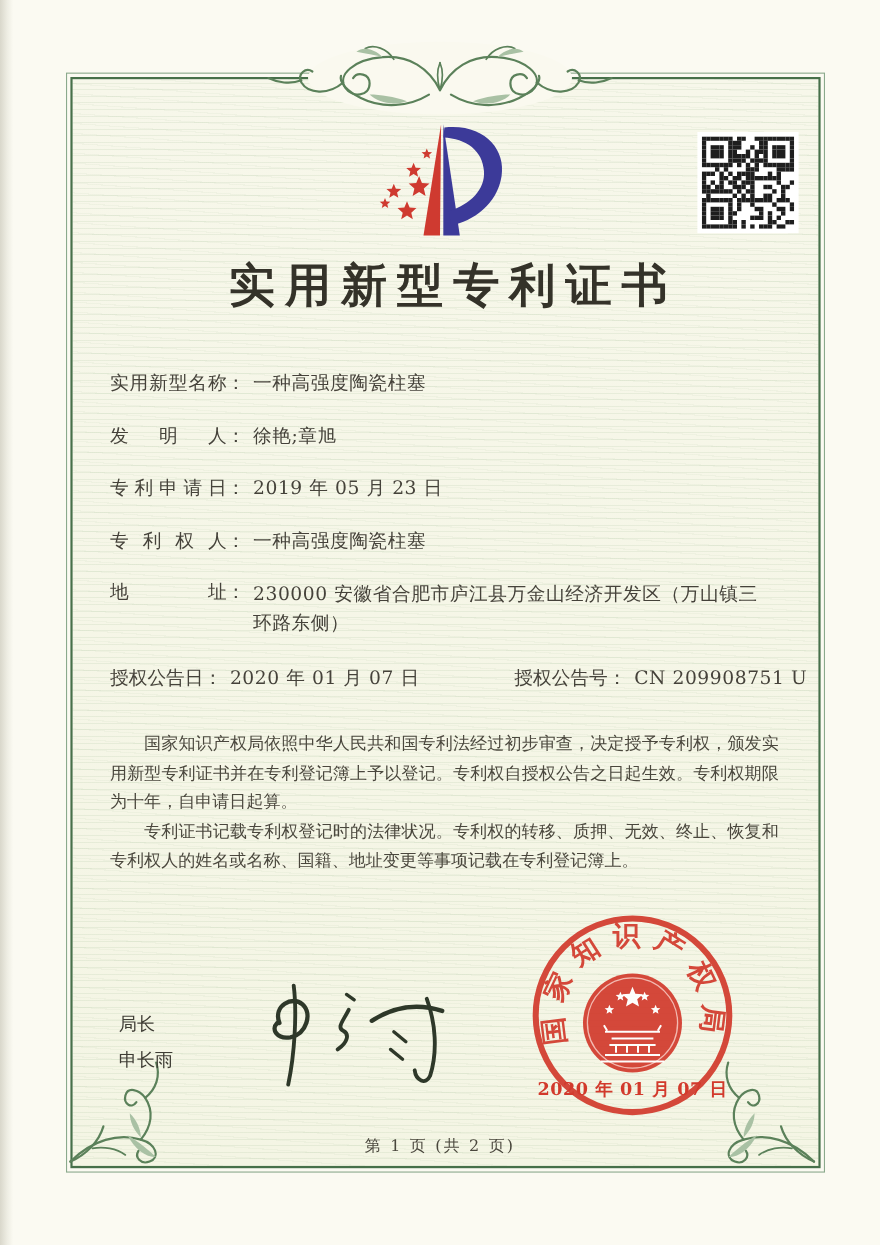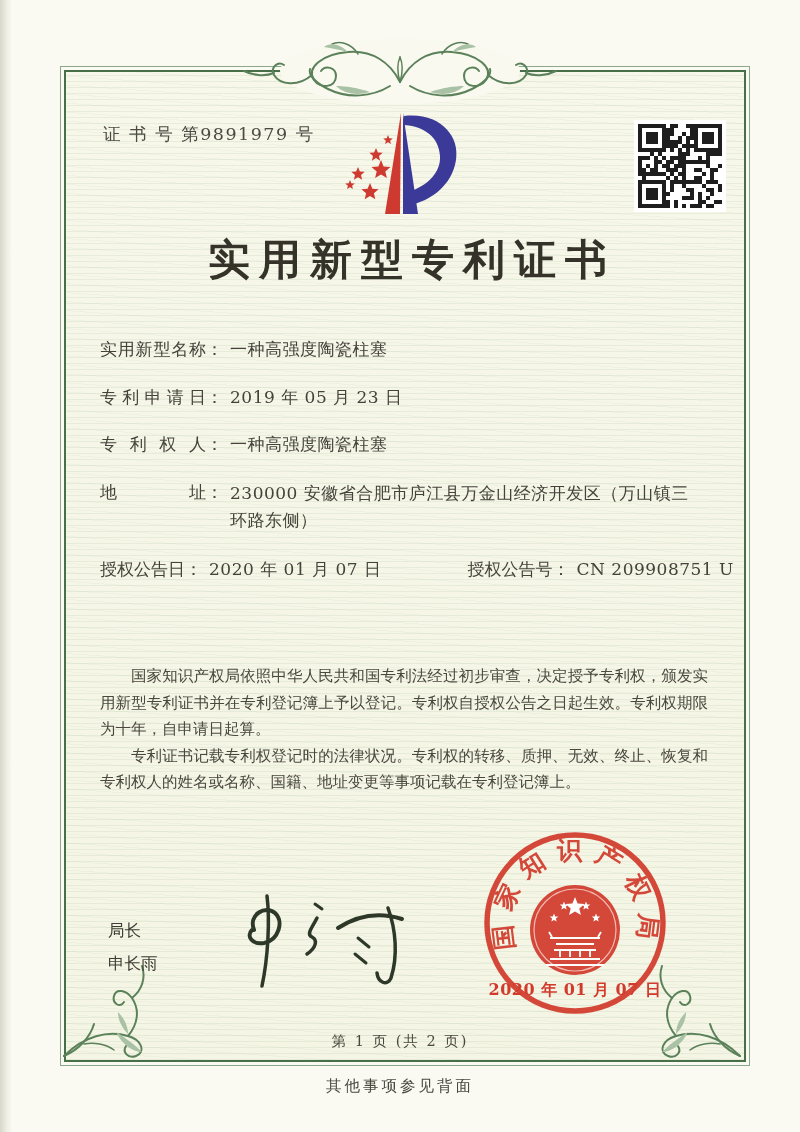--- a/index.html
+++ b/index.html
@@ -93,21 +93,20 @@
       <path d="M76,46 C86,38 90,26 86,14"></path>
       <path d="M8,104 C22,98 34,86 38,72"></path>
       <path d="M28,92 C38,90 50,92 58,98" stroke-width="1.5"></path>
       <path d="M60,80 C70,86 80,94 86,100 C76,100 66,92 60,80 Z" fill="#a9c1a4" stroke="none"></path>
       <path d="M62,60 C68,66 72,74 72,82 C66,76 62,68 62,60 Z" fill="#a9c1a4" stroke="none"></path>
     </g>
   </svg>
 
   <div class="content">
 
-    <div class="cert-no">证 书 号 第9891979 号</div>
 
     <svg class="logo" viewBox="0 0 124 108">
       <polygon points="59,3 58,104 43,104" fill="#cf3a30"></polygon>
       <polygon points="61,3 76,104 61,104" fill="#3c3a99"></polygon>
       <path d="M62,6 C98,2 118,26 114,50 C110,76 88,91 68,95 L66,82 C86,76 99,62 98,46 C97,27 82,16 61,15 Z" fill="#3c3a99"></path>
       <g id="logo-stars" fill="#cf3a30">
           <polygon points="46.0,25.0 47.3,28.2 50.8,28.5 48.1,30.7 48.9,34.0 46.0,32.3 43.1,34.0 43.9,30.7 41.2,28.5 44.7,28.2"></polygon>
           <polygon points="34.0,38.0 35.9,42.5 40.7,42.8 37.0,46.0 38.1,50.7 34.0,48.1 29.9,50.7 31.0,46.0 27.3,42.8 32.1,42.5"></polygon>
           <polygon points="39.0,50.0 41.6,56.4 48.5,56.9 43.3,61.4 44.9,68.1 39.0,64.5 33.1,68.1 34.7,61.4 29.5,56.9 36.4,56.4"></polygon>
           <polygon points="16.0,57.0 17.9,61.5 22.7,61.8 19.0,65.0 20.1,69.7 16.0,67.2 11.9,69.7 13.0,65.0 9.3,61.8 14.1,61.5"></polygon>
@@ -367,20 +366,23 @@
         </svg>
     </div>
 
     <div class="title">实用新型专利证书</div>
 
     <div class="fields">
       <div class="frow">
         <span class="flabel">实用新型名称</span><span class="fcolon">：</span><span class="fvalue">一种高强度陶瓷柱塞</span>
       </div>
       <div class="frow">
+        <span class="flabel">发明人</span><span class="fcolon">：</span><span class="fvalue">徐艳;章旭</span>
+      </div>
+      <div class="frow">
         <span class="flabel">专利申请日</span><span class="fcolon">：</span><span class="fvalue">2019 年 05 月 23 日</span>
       </div>
       <div class="frow">
         <span class="flabel">专利权人</span><span class="fcolon">：</span><span class="fvalue">一种高强度陶瓷柱塞</span>
       </div>
       <div class="frow addr">
         <span class="flabel">地址</span><span class="fcolon">：</span><span class="fvalue">230000 安徽省合肥市庐江县万金山经济开发区（万山镇三环路东侧）</span>
       </div>
       <div class="grant-row">
         <span>授权公告日</span><span class="fcolon">：</span><span class="fvalue">2020 年 01 月 07 日</span><span class="grant-group2"><span>授权公告号</span><span class="fcolon">：</span><span class="fvalue">CN 209908751 U</span></span>
@@ -429,16 +431,15 @@
           <path d="M72,112 H122 M78,118 H116 M76,124 H118"></path>
           <path d="M82,124 V131 M92,124 V131 M102,124 V131 M112,124 V131"></path>
           <path d="M72,133 H122 M68,139 H126"></path>
           <path d="M74,111 l-3,-5 M120,111 l3,-5"></path>
         </g>
       </g>
     </svg>
     <div class="seal-date">2020 年 01 月 07 日</div>
 
     <div class="page-indicator">第 1 页 (共 2 页)</div>
-    <div class="back-note">其他事项参见背面</div>
 
   </div>
 </div>
 
 </body></html>

